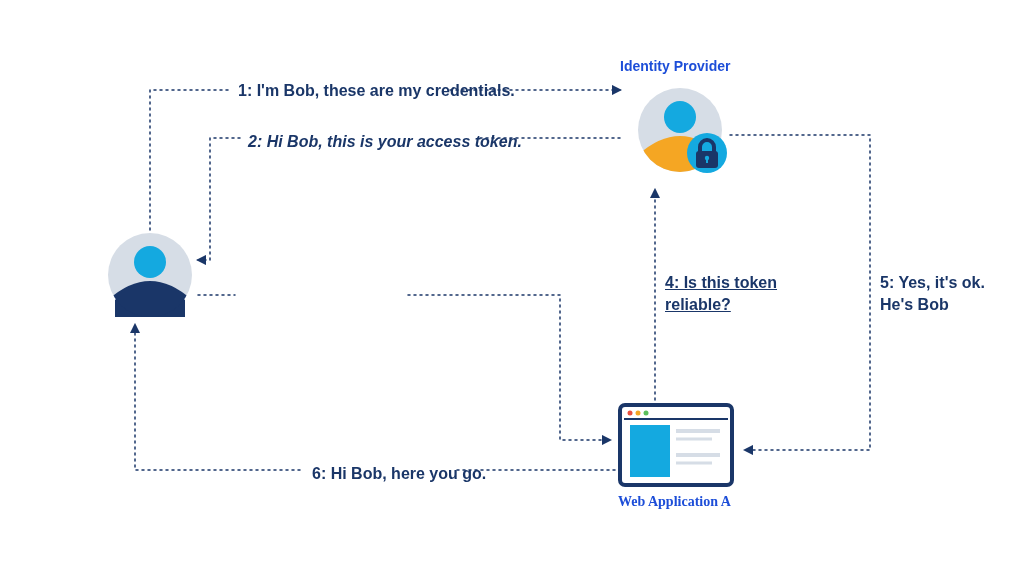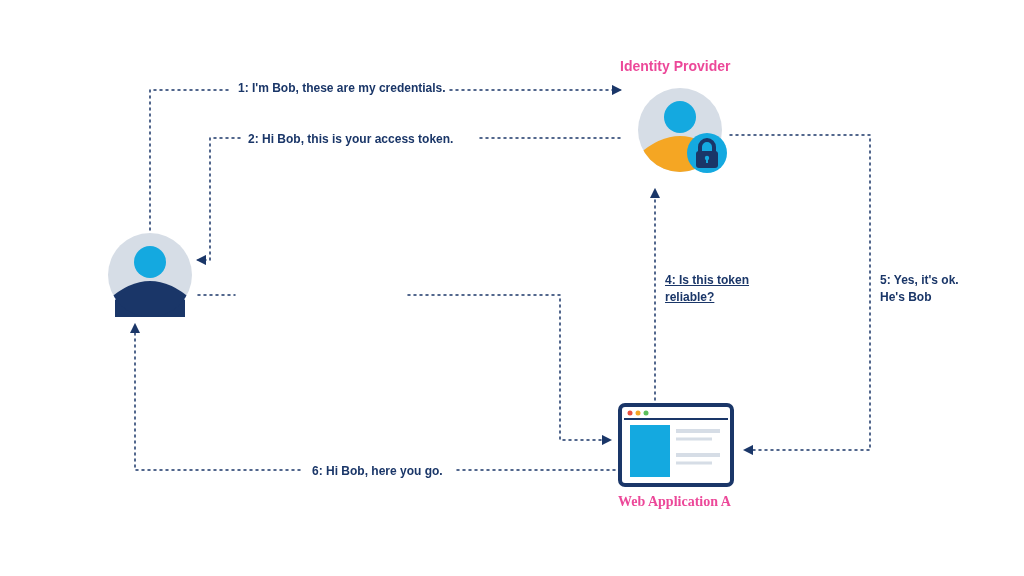--- a/index.html
+++ b/index.html
@@ -6,30 +6,30 @@
   body {
     width: 1024px;
     height: 576px;
     background: #ffffff;
     font-family: -apple-system, BlinkMacSystemFont, "Segoe UI", Arial, sans-serif;
     position: relative;
     overflow: hidden;
   }
   .label {
     position: absolute;
-    font-size: 12px;
+    font-size: 16px;
     font-weight: 600;
     color: #1a3668;
     line-height: 1.4;
   }
   .title {
     position: absolute;
     font-size: 14px;
     font-weight: 700;
-    color: #ec4899;
+    color: #1d4ed8;
   }
   svg.canvas {
     position: absolute;
     top: 0; left: 0;
     width: 1024px; height: 576px;
     pointer-events: none;
   }
   .dotted { stroke: #1a3668; stroke-width: 1.5; stroke-dasharray: 2 4; fill: none; stroke-linecap: round; }
   .arrowhead { fill: #1a3668; }
 </style>
@@ -100,21 +100,21 @@
   <path class="dotted" d="M 300 470 L 135 470 L 135 325" marker-end="url(#arr)"></path>
 </svg>
 
 <div class="title" style="left:620px; top:58px;">Identity Provider</div>
 <div class="title" style="left:618px; top:494px;font-family:Liberation Serif, serif;">Web Application A</div>
 
 <div class="label" style="left:238px; top:80px;">
   <div>1: I'm Bob, these are my credentials.</div>
 </div>
 
-<div class="label" style="left:248px; top:131px;">2: Hi Bob, this is your access token.</div>
+<div class="label" style="left:248px; top:131px;font-style:italic;">2: Hi Bob, this is your access token.</div>
 
 <div class="label" style="left:240px; top:282px;">
 </div>
 
 <div class="label" style="left:665px; top:272px;text-decoration:underline;">
   <div>4: Is this token</div>
   <div>reliable?</div>
 </div>
 
 <div class="label" style="left:880px; top:272px;">

